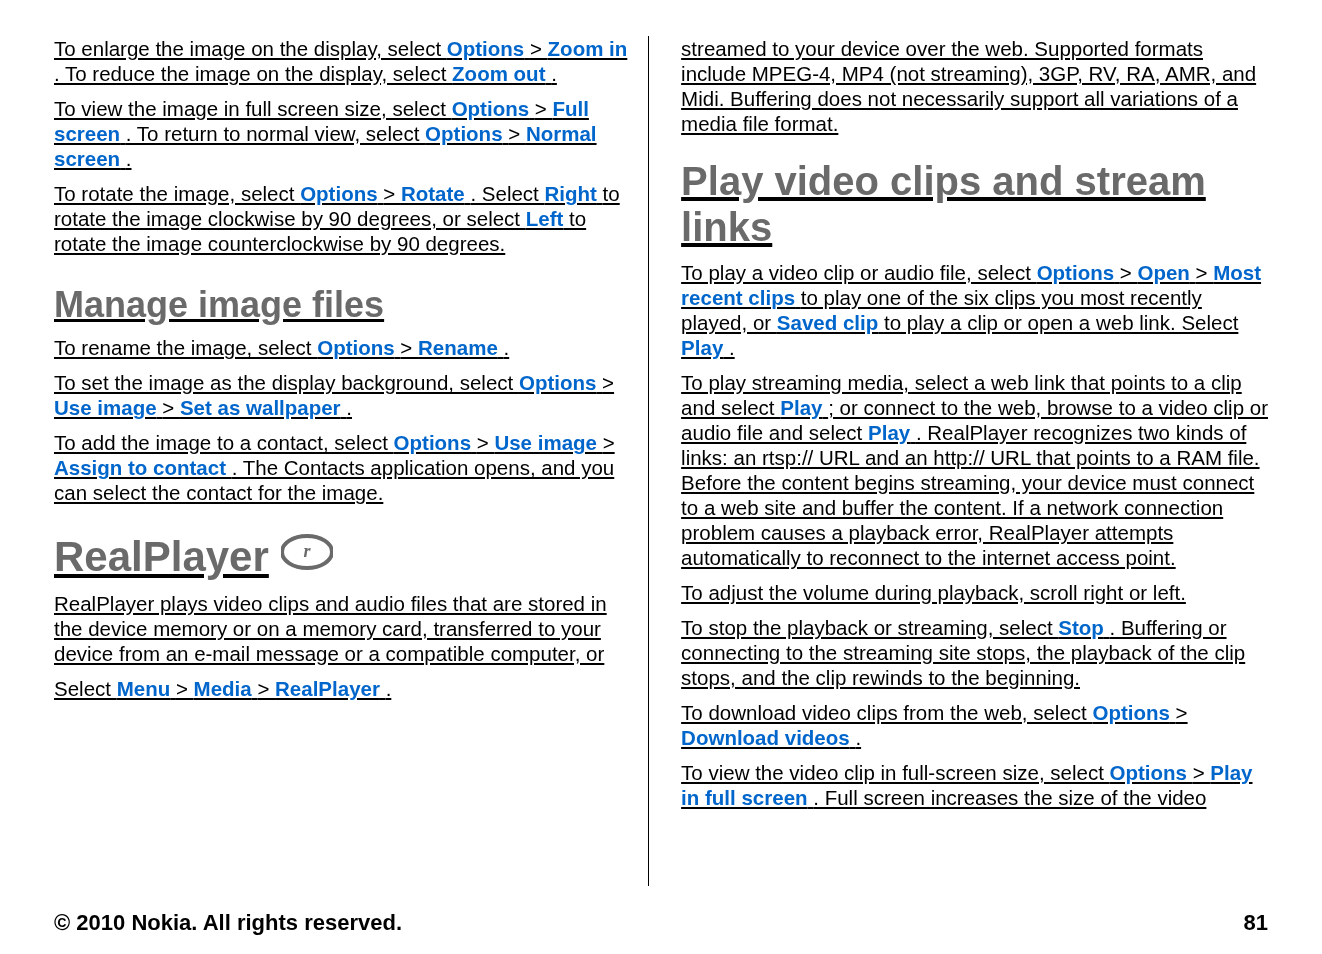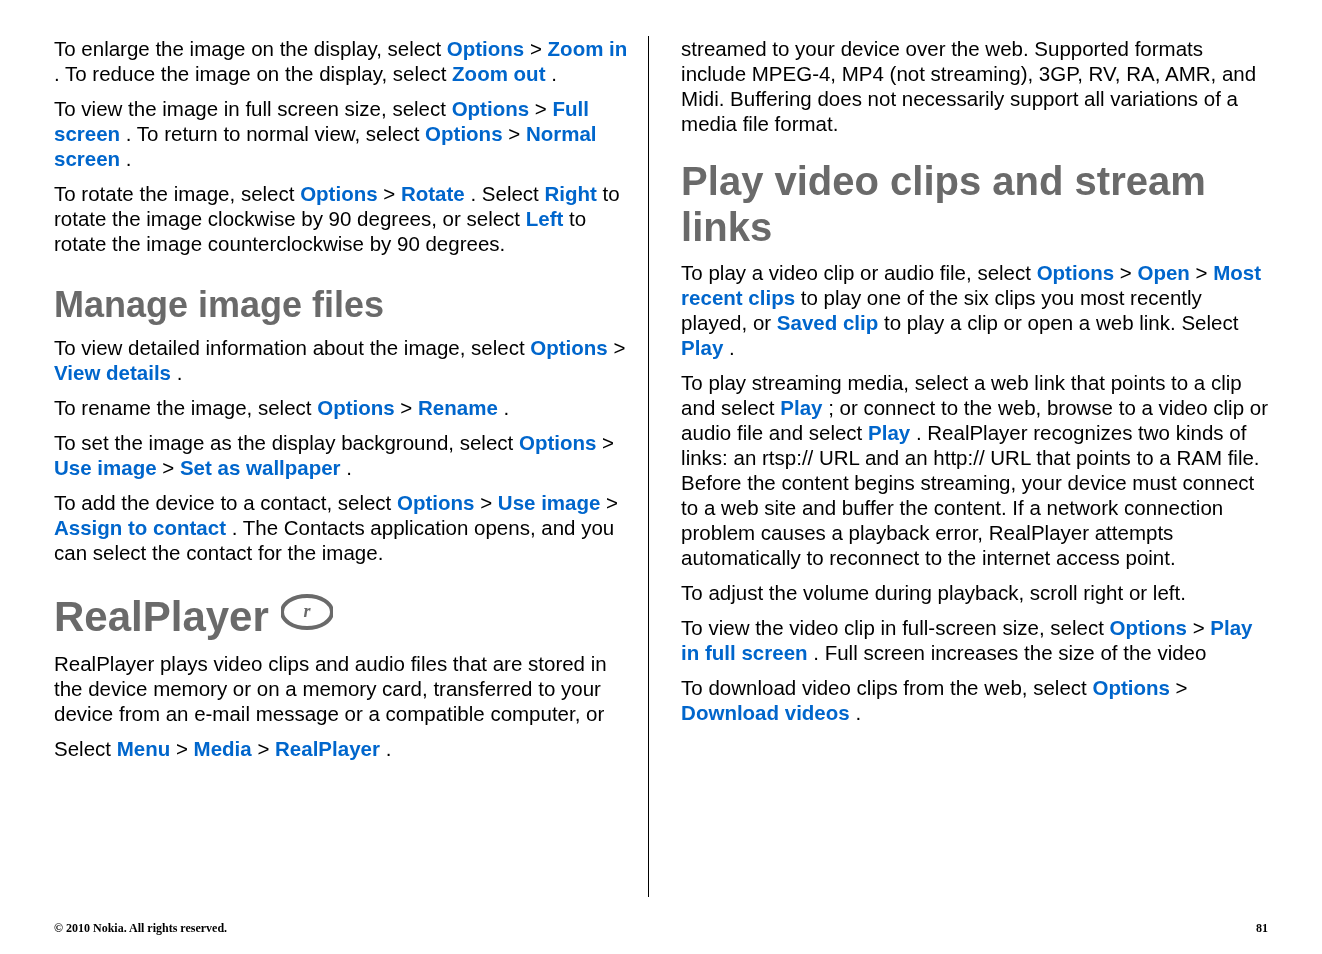--- a/index.html
+++ b/index.html
@@ -30,20 +30,21 @@
   .columns {
     display: flex;
     gap: 24px;
     flex: 1 1 auto;
     overflow: hidden;
   }
   .col {
     width: 50%;
     font-size: 20.5px;
     line-height: 1.22;
+    text-decoration: underline;
   }
   .col.left { border-right: 1px solid #000; padding-right: 18px; }
   .col.right { padding-left: 8px; }
   p { margin: 0 0 10px 0; }
   .link { color: var(--link); font-weight: 700; }
   .h2 {
     color: var(--heading);
     font-weight: 700;
     font-size: 36px;
     line-height: 1.15;
@@ -63,23 +64,22 @@
     font-size: 40px;
     margin-top: 22px;
   }
   .rp-icon { flex: 0 0 auto; }
   .rp-icon svg { width: 52px; height: 38px; }
   .footer {
     display: flex;
     justify-content: space-between;
     align-items: flex-end;
     font-weight: 700;
-    font-size: 12px;
+    font-size: 22px;
     padding: 24px 0 18px 0;
-    font-family: Liberation Serif, serif;
   }
 </style>
 </head>
 <body>
 
 <div class="page">
   <div class="columns">
 
     <div class="col left">
 
@@ -112,27 +112,20 @@
         <span class="link">Rotate</span>
         <span>. Select </span>
         <span class="link">Right</span>
         <span> to rotate the image clockwise by 90 degrees, or select </span>
         <span class="link">Left</span>
         <span> to rotate the image counterclockwise by 90 degrees.</span>
       </p>
 
       <div class="h2">Manage image files</div>
 
-      <p>
-        <span>To view detailed information about the image, select </span>
-        <span class="link">Options</span>
-        <span> &gt; </span>
-        <span class="link">View details</span>
-        <span>.</span>
-      </p>
 
 
       <p>
         <span>To rename the image, select </span>
         <span class="link">Options</span>
         <span> &gt; </span>
         <span class="link">Rename</span>
         <span>.</span>
       </p>
 
@@ -140,21 +133,21 @@
         <span>To set the image as the display background, select </span>
         <span class="link">Options</span>
         <span> &gt; </span>
         <span class="link">Use image</span>
         <span> &gt; </span>
         <span class="link">Set as wallpaper</span>
         <span>.</span>
       </p>
 
       <p>
-        <span>To add the device to a contact, select </span>
+        <span>To add the image to a contact, select </span>
         <span class="link">Options</span>
         <span> &gt; </span>
         <span class="link">Use image</span>
         <span> &gt; </span>
         <span class="link">Assign to contact</span>
         <span>. The Contacts application opens, and you can select the contact for the image.</span>
       </p>
 
       <div class="h1">
         <span>RealPlayer </span>
@@ -201,35 +194,40 @@
       <p>
         <span>To play streaming media, select a web link that points to a clip and select </span>
         <span class="link">Play</span>
         <span>; or connect to the web, browse to a video clip or audio file and select </span>
         <span class="link">Play</span>
         <span>. RealPlayer recognizes two kinds of links: an rtsp:// URL and an http:// URL that points to a RAM file. Before the content begins streaming, your device must connect to a web site and buffer the content. If a network connection problem causes a playback error, RealPlayer attempts automatically to reconnect to the internet access point.</span>
       </p>
 
       <p>To adjust the volume during playback, scroll right or left.</p>
 
+      <p>
+        <span>To stop the playback or streaming, select </span>
+        <span class="link">Stop</span>
+        <span>. Buffering or connecting to the streaming site stops, the playback of the clip stops, and the clip rewinds to the beginning.</span>
+      </p>
+
+      <p>
+        <span>To download video clips from the web, select </span>
+        <span class="link">Options</span>
+        <span> &gt; </span>
+        <span class="link">Download videos</span>
+        <span>.</span>
+      </p>
 
       <p>
         <span>To view the video clip in full-screen size, select </span>
         <span class="link">Options</span>
         <span> &gt; </span>
         <span class="link">Play in full screen</span>
         <span>. Full screen increases the size of the video</span>
-      </p>
-
-      <p>
-        <span>To download video clips from the web, select </span>
-        <span class="link">Options</span>
-        <span> &gt; </span>
-        <span class="link">Download videos</span>
-        <span>.</span>
       </p>
     </div>
   </div>
 
   <div class="footer">
     <span>© 2010 Nokia. All rights reserved.</span>
     <span>81</span>
   </div>
 </div>
 

